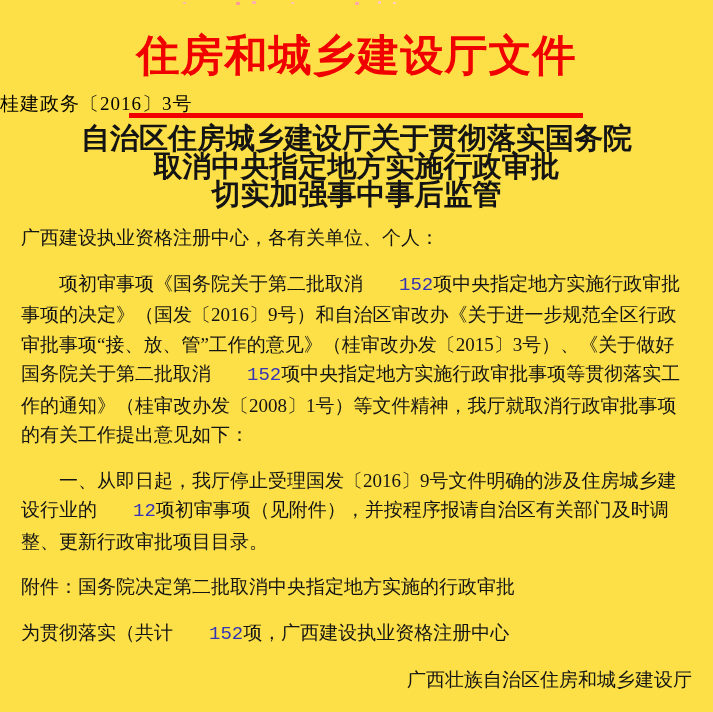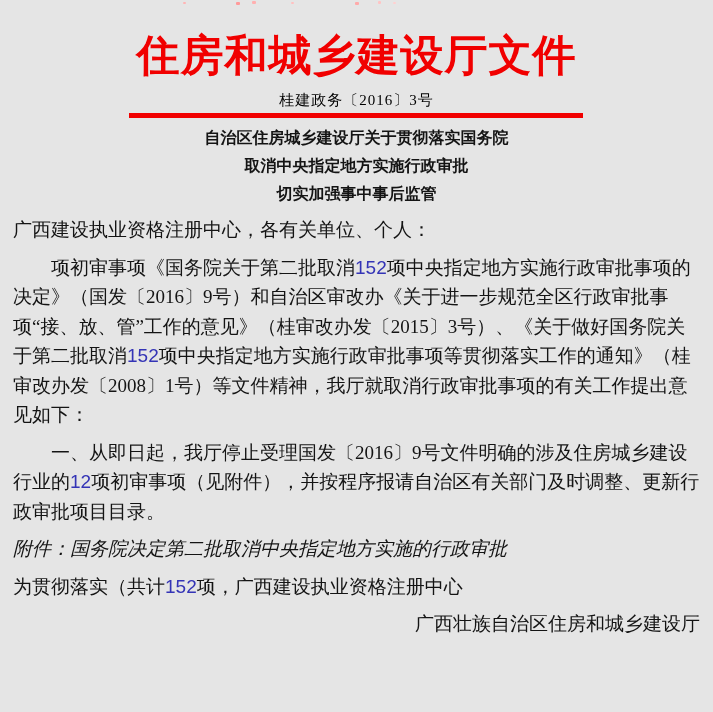--- a/index.html
+++ b/index.html
@@ -1,45 +1,45 @@
 <!DOCTYPE html>
 <html><head>
 <meta charset="utf-8">
 <style>
   html,body{margin:0;padding:0;background:#ffffff;}
   .page{
-    position:relative;width:713px;height:712px;background:#e5e5e5;overflow:hidden;
+    position:relative;width:713px;height:712px;background:#fde047;overflow:hidden;
     font-family:"Liberation Serif","DejaVu Serif",serif;color:#000;
   }
   .speck{position:absolute;border-radius:1px;}
   .letterhead{
     position:absolute;top:27px;left:0;width:100%;text-align:center;
     font-size:43px;font-weight:700;color:#f10000;letter-spacing:1px;white-space:nowrap;
   }
   .doc-number{
-    position:absolute;top:91px;left:0;width:100%;text-align:center;
-    font-size:15px;color:#000;letter-spacing:1px;
+    position:absolute;top:91px;left:0;width:100%;text-align:left;
+    font-size:19px;color:#000;letter-spacing:1px;
   }
   .red-rule{
     position:absolute;top:113px;left:129px;width:454px;height:5px;background:#f10000;
   }
   .subject{
     position:absolute;top:124px;left:0;width:100%;text-align:center;
-    font-size:16px;font-weight:600;line-height:28px;color:#141414;
+    font-size:29px;font-weight:600;line-height:28px;color:#141414;
   }
   .body-block{
     position:absolute;top:207px;left:5px;right:5px;
     font-size:19px;line-height:29.5px;color:#141414;
   }
-  .body-block p{margin:8px;padding:0;}
+  .body-block p{margin:16px;padding:0;}
   .para{text-indent:2em;}
-  .att-0{margin-left:37px;font-style:italic;}
+  .att-0{margin-left:37px;}
   .att-1,.att-2{margin-left:88px;}
   .signature{text-align:right;padding-right:14px;}
-  .num{color:#3434b6;font-family:Liberation Sans, sans-serif;}
+  .num{color:#3434b6;font-family:Liberation Mono, monospace;padding-left:36px;}
 </style>
 </head>
 <body>
 
 <div class="page">
 
   <div id="specks">
       <div class="speck" style="left: 183px; top: 2px; width: 3px; height: 2px; background: rgb(255, 180, 180);"></div>
       <div class="speck" style="left: 236px; top: 2px; width: 4px; height: 3px; background: rgb(255, 154, 154);"></div>
       <div class="speck" style="left: 252px; top: 1px; width: 4px; height: 3px; background: rgb(255, 176, 176);"></div>

